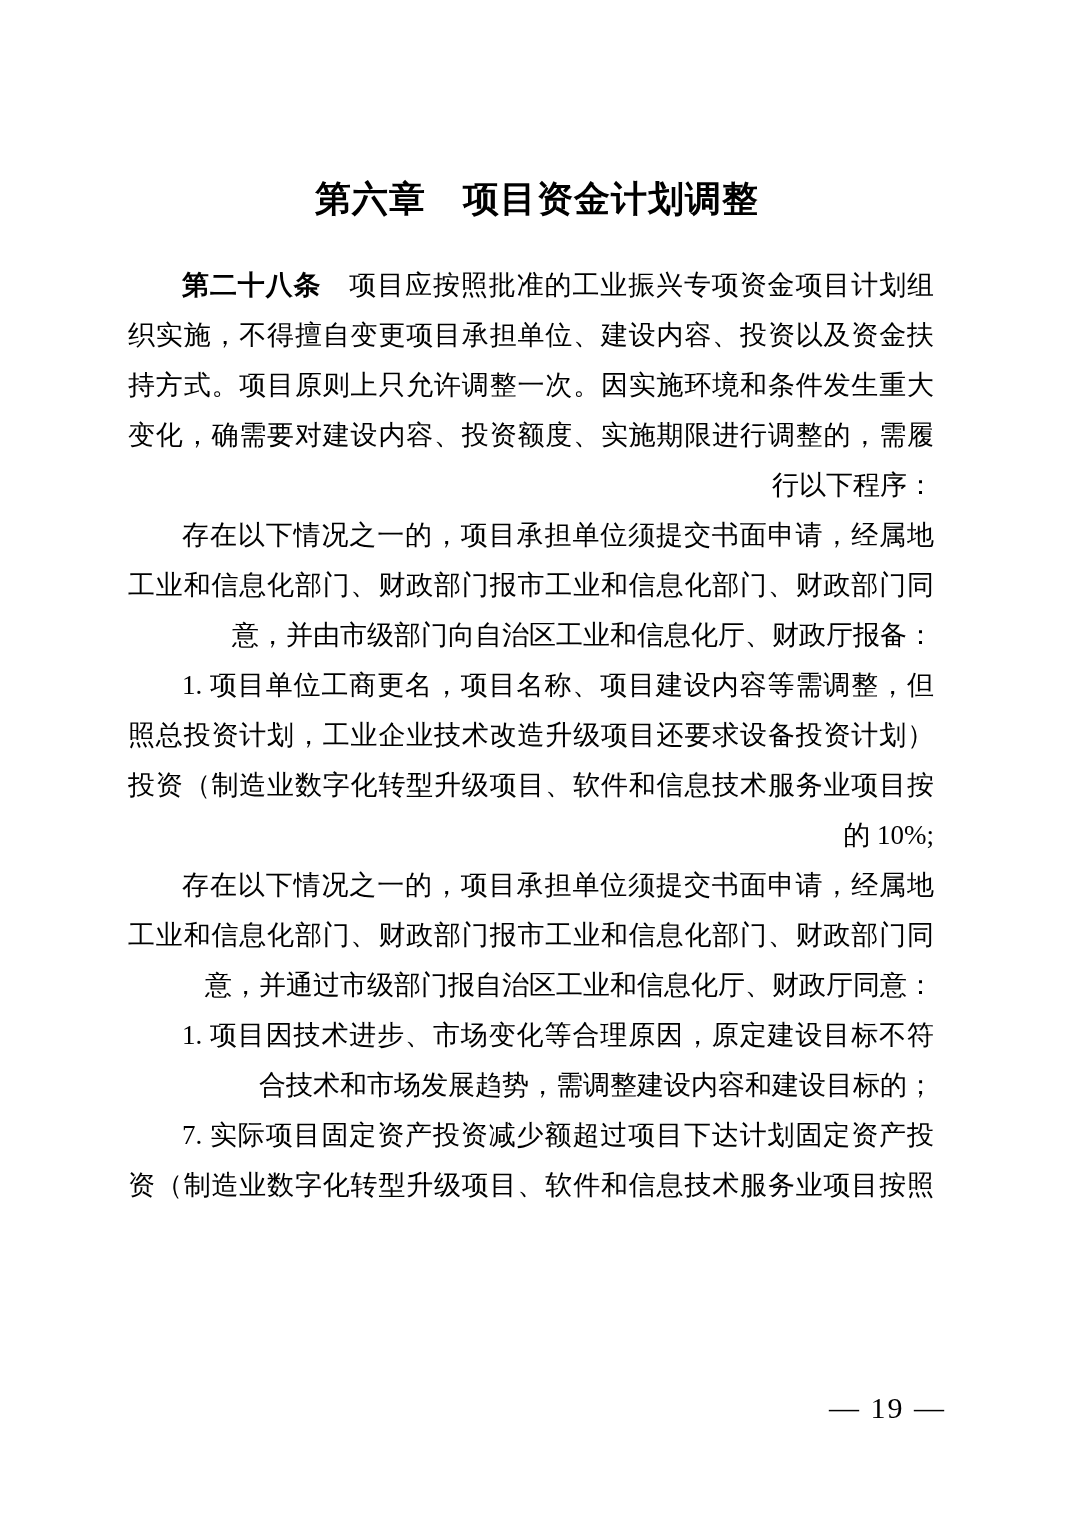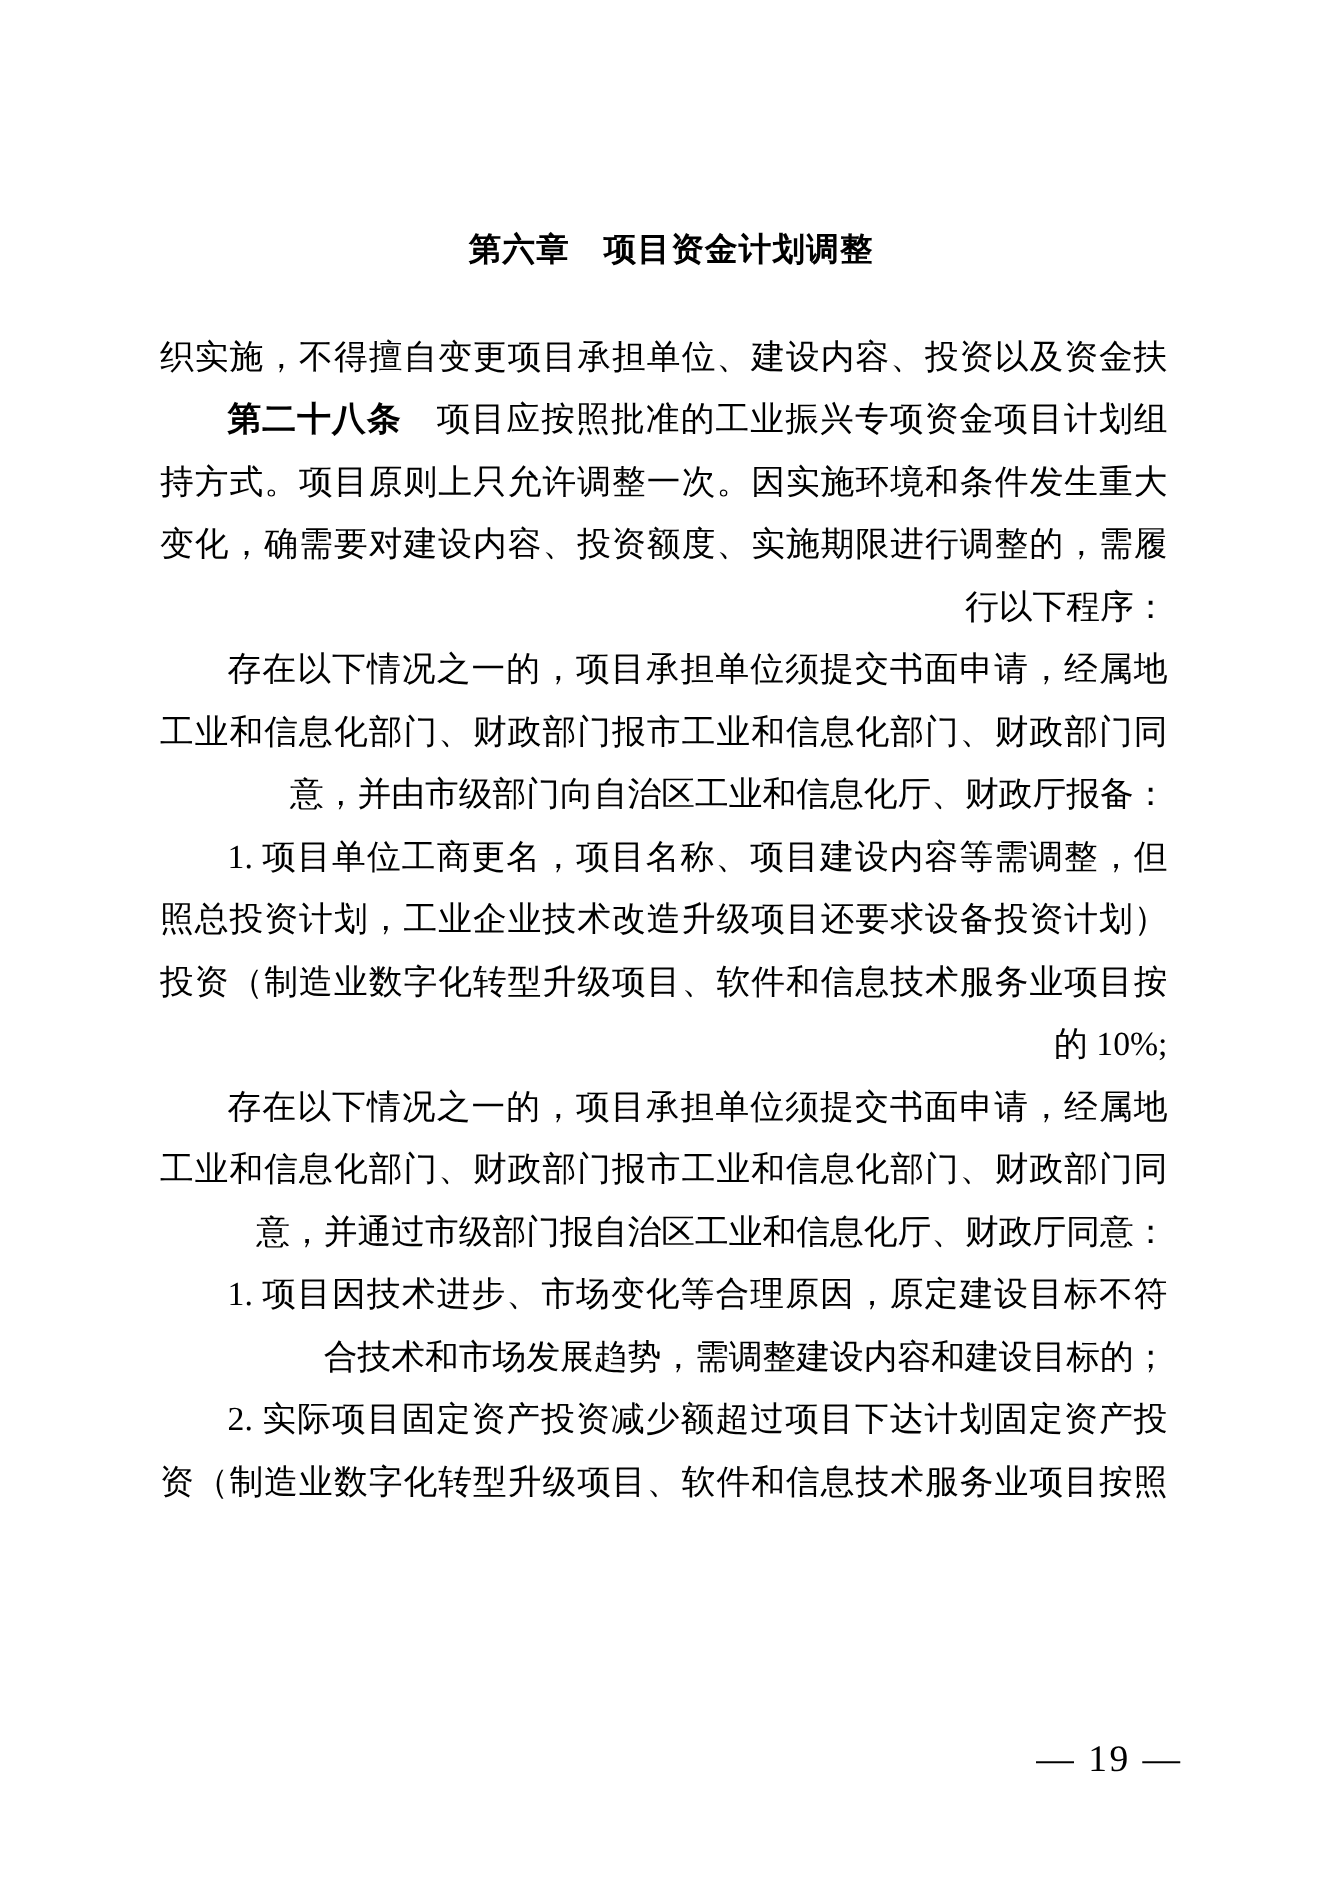--- a/index.html
+++ b/index.html
@@ -14,21 +14,21 @@
   }
   .doc-title {
     position: absolute;
     top: 180px;
     left: 0;
     width: 100%;
     margin: 0;
     text-align: center;
     font-family: "Liberation Sans", "DejaVu Sans", sans-serif;
     font-weight: bold;
-    font-size: 26px;
+    font-size: 36px;
     line-height: 38px;
     letter-spacing: 1px;
   }
   .doc-body {
     position: absolute;
     left: 128px;
     top: 260px;
     width: 806px;
     font-size: 27px;
   }
@@ -58,35 +58,35 @@
     letter-spacing: 2px;
   }
 </style>
 </head>
 <body>
 
 <div class="page">
   <h1 class="doc-title">第六章　项目资金计划调整</h1>
 
   <div class="doc-body">
+      <div class="line indent justify"><b class="term">第二十八条</b>　项目应按照批准的工业振兴专项资金项目计划组</div>
       <div class="line justify">织实施，不得擅自变更项目承担单位、建设内容、投资以及资金扶</div>
-      <div class="line indent justify"><b class="term">第二十八条</b>　项目应按照批准的工业振兴专项资金项目计划组</div>
       <div class="line justify">持方式。项目原则上只允许调整一次。因实施环境和条件发生重大</div>
       <div class="line justify">变化，确需要对建设内容、投资额度、实施期限进行调整的，需履</div>
       <div class="line">行以下程序：</div>
       <div class="line indent justify">存在以下情况之一的，项目承担单位须提交书面申请，经属地</div>
       <div class="line justify">工业和信息化部门、财政部门报市工业和信息化部门、财政部门同</div>
       <div class="line">意，并由市级部门向自治区工业和信息化厅、财政厅报备：</div>
       <div class="line indent justify">1. 项目单位工商更名，项目名称、项目建设内容等需调整，但</div>
       <div class="line justify">照总投资计划，工业企业技术改造升级项目还要求设备投资计划）</div>
       <div class="line justify">投资（制造业数字化转型升级项目、软件和信息技术服务业项目按</div>
       <div class="line">的 10%;</div>
       <div class="line indent justify">存在以下情况之一的，项目承担单位须提交书面申请，经属地</div>
       <div class="line justify">工业和信息化部门、财政部门报市工业和信息化部门、财政部门同</div>
       <div class="line">意，并通过市级部门报自治区工业和信息化厅、财政厅同意：</div>
       <div class="line indent justify">1. 项目因技术进步、市场变化等合理原因，原定建设目标不符</div>
       <div class="line">合技术和市场发展趋势，需调整建设内容和建设目标的；</div>
-      <div class="line indent justify">2. 实际项目固定资产投资减少额超过项目下达计划固定资产投</div>
+      <div class="line indent justify">7. 实际项目固定资产投资减少额超过项目下达计划固定资产投</div>
       <div class="line justify">资（制造业数字化转型升级项目、软件和信息技术服务业项目按照</div>
     </div>
 
   <div class="page-number">— 19 —</div>
 </div>
 
 </body></html>

